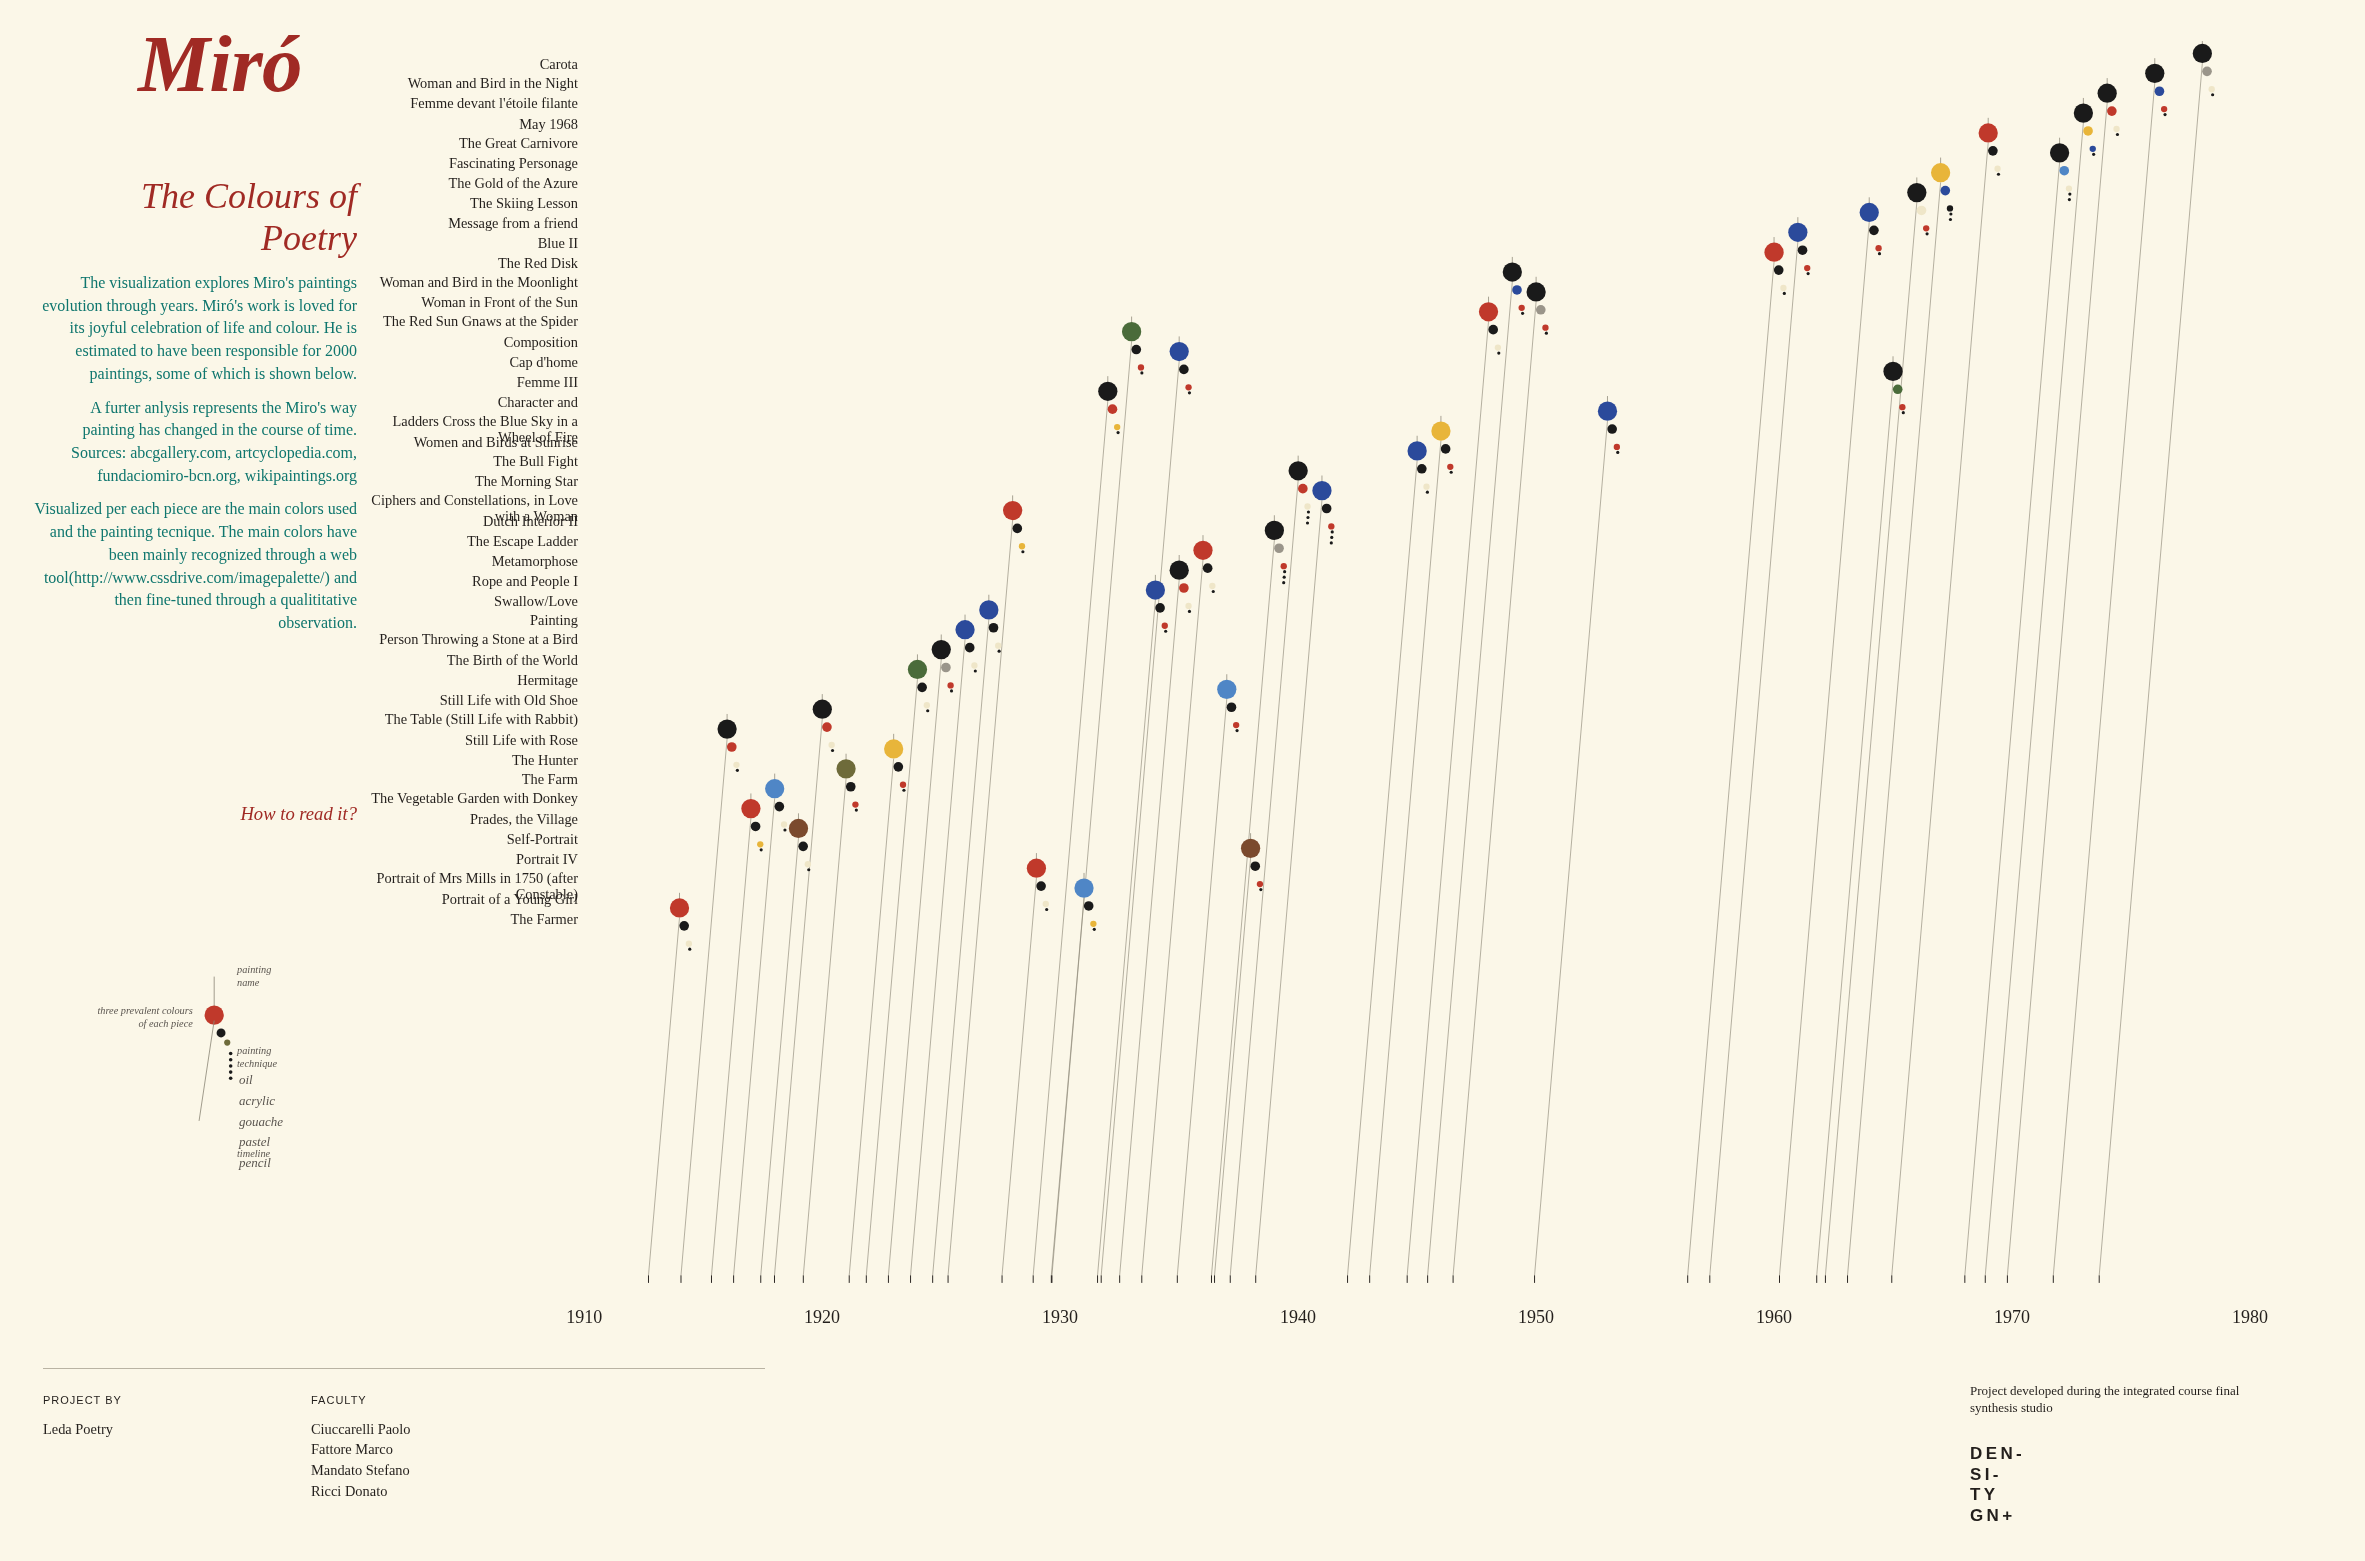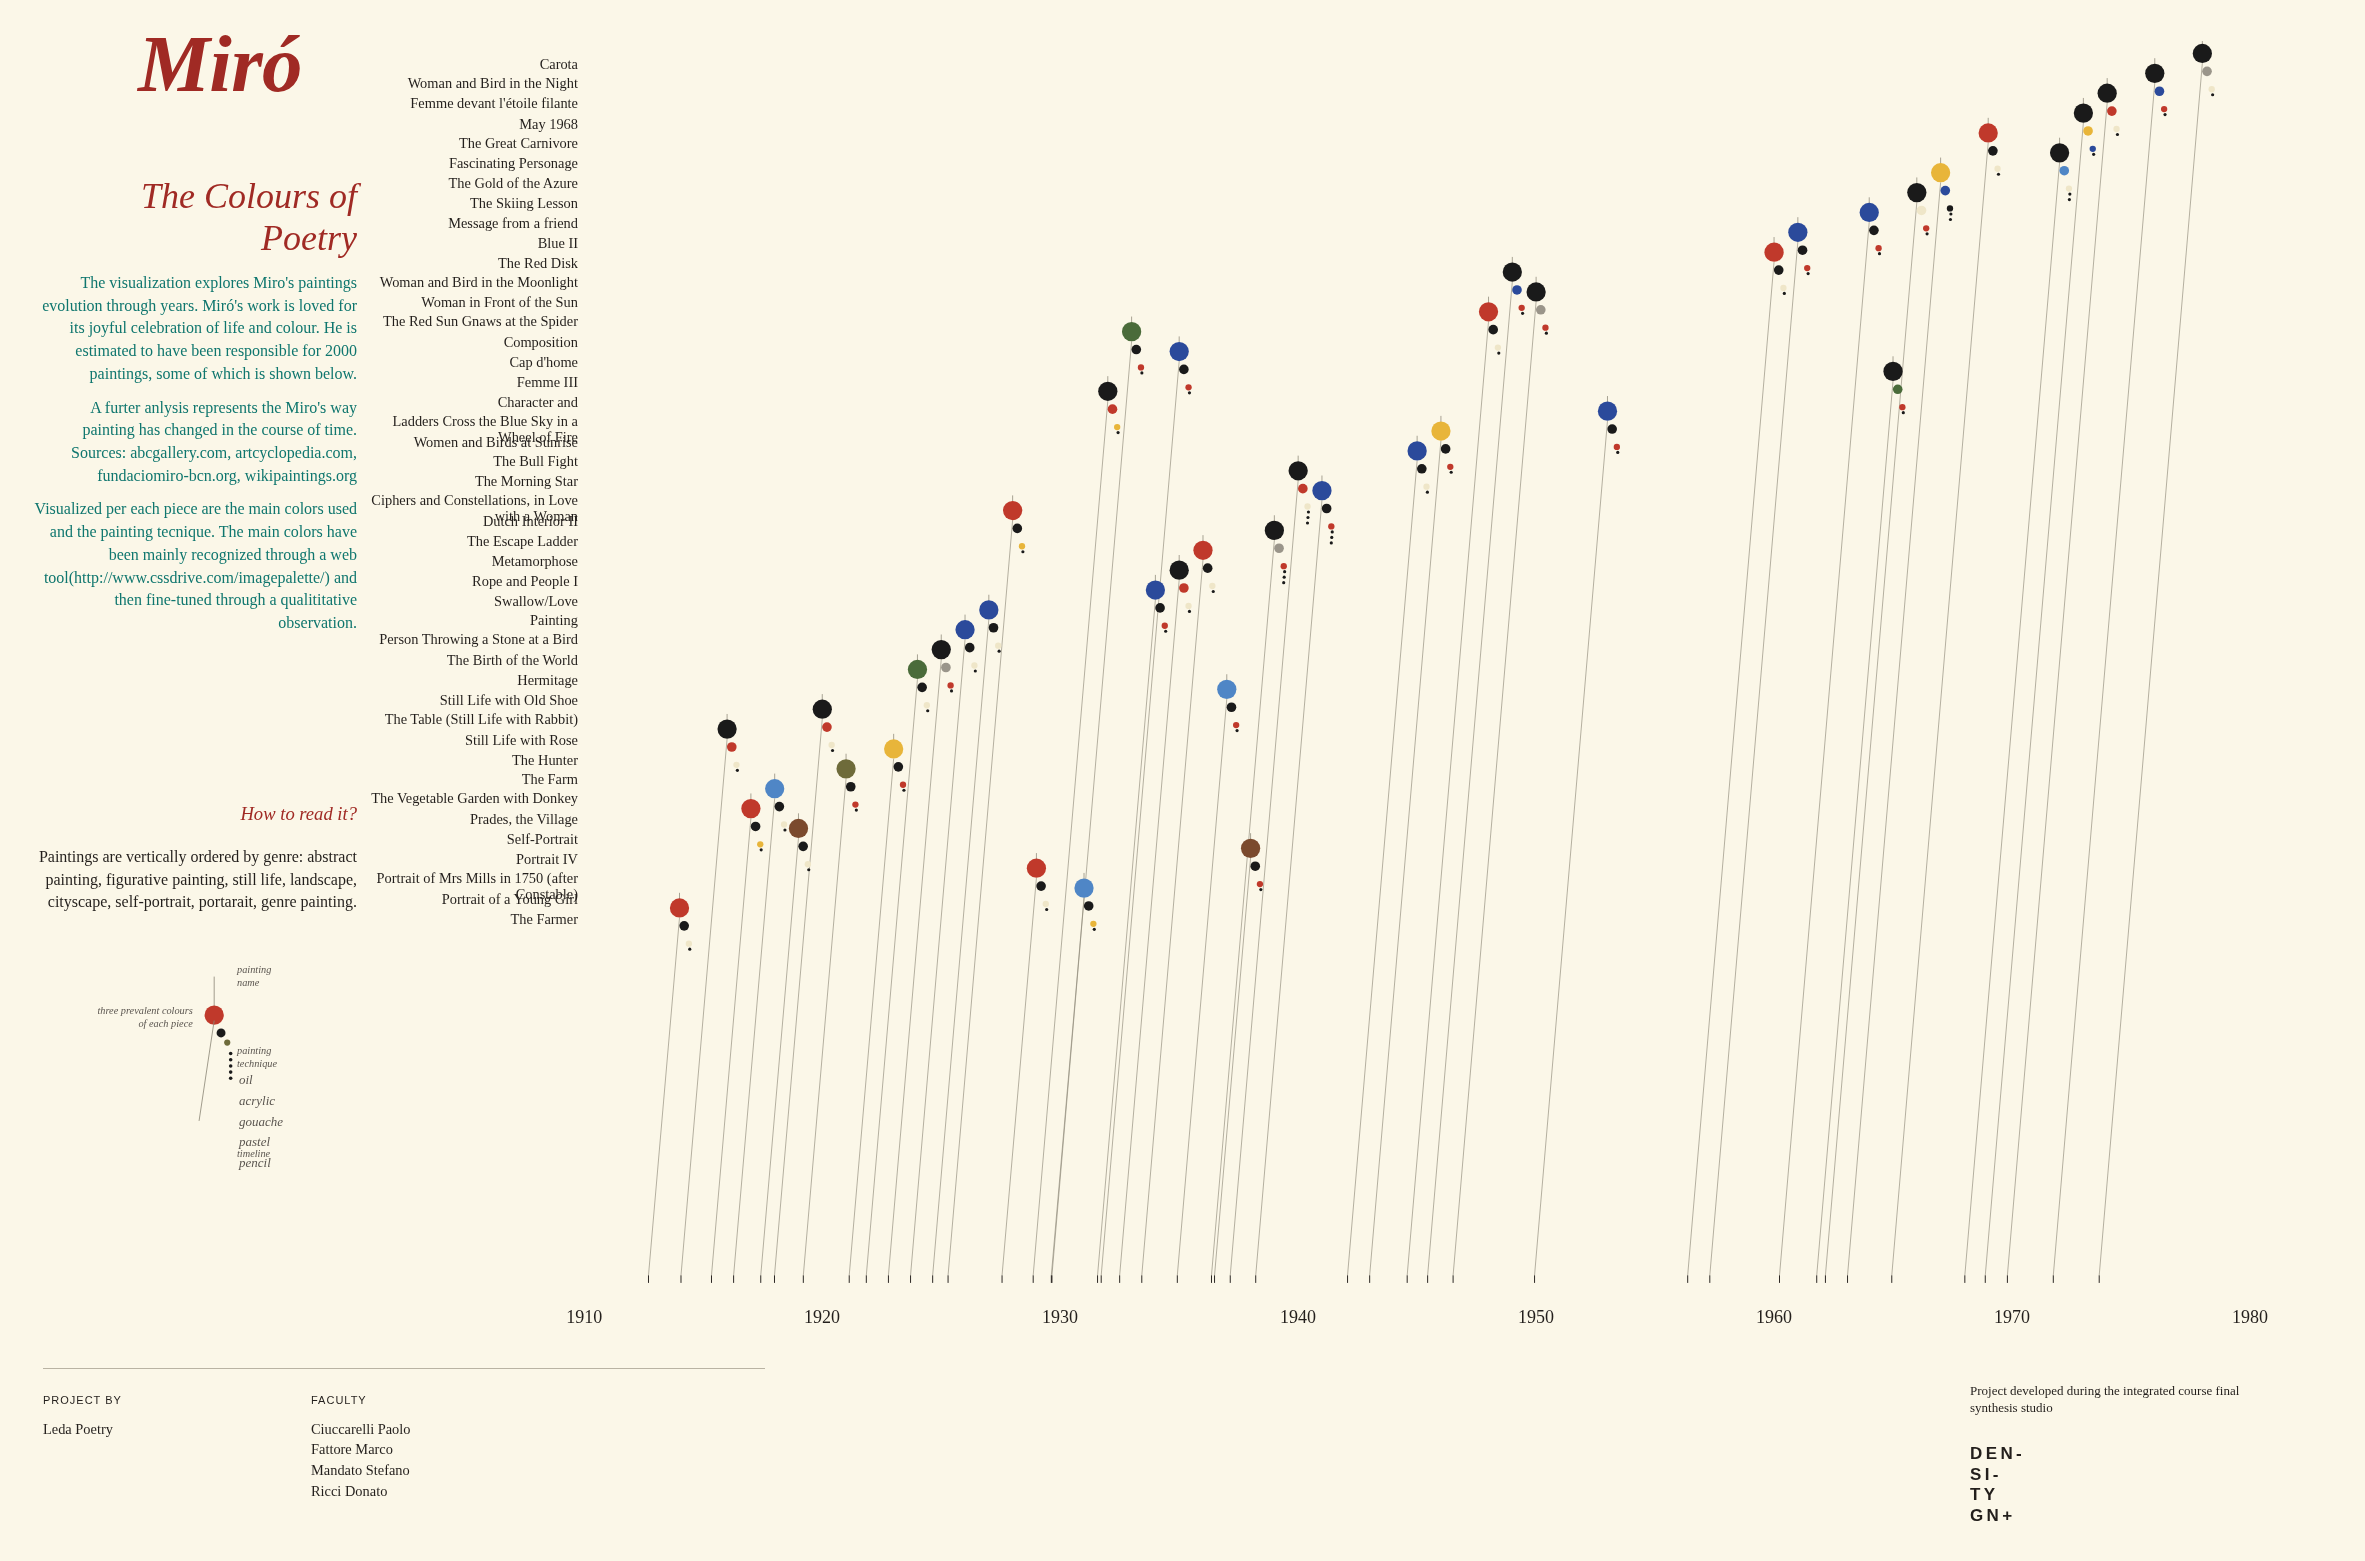--- a/index.html
+++ b/index.html
@@ -102,21 +102,20 @@
     <div class="title">Miró</div>
     <div class="subtitle">The Colours of Poetry</div>
 
     <div class="intro">
       <p>The visualization explores Miro's paintings evolution through years. Miró's work is loved for its joyful celebration of life and colour. He is estimated to have been responsible for 2000 paintings, some of which is shown below.</p>
       <p>A furter anlysis represents the Miro's way painting has changed in the course of time. Sources: abcgallery.com, artcyclopedia.com, fundaciomiro-bcn.org, wikipaintings.org</p>
       <p>Visualized per each piece are the main colors used and the painting tecnique. The main colors have been mainly recognized through a web tool(http://www.cssdrive.com/imagepalette/) and then fine-tuned through a qualititative observation.</p>
     </div>
 
     <div class="howto">How to read it?</div>
-    <div class="howto-body">Paintings are vertically ordered by genre: abstract painting, figurative painting, still life, landscape, cityscape, self-portrait, portarait, genre painting.</div>
 
     <div class="legend">
       <svg width="323" height="227" viewBox="0 0 470 330">
         <line x1="252" y1="40" x2="252" y2="90" stroke="#8d8878" stroke-width="1.2"></line>
         <circle cx="252" cy="96" r="14" fill="#c0392b"></circle>
         <circle cx="262" cy="122" r="6.5" fill="#1a1a1a"></circle>
         <circle cx="271" cy="136" r="4.5" fill="#6e6b3a"></circle>
         <line x1="252" y1="104" x2="230" y2="250" stroke="#8d8878" stroke-width="1.2"></line>
         <circle cx="276" cy="152" r="2.6" fill="#1a1a1a"></circle>
         <circle cx="276" cy="161" r="2.6" fill="#1a1a1a"></circle>

